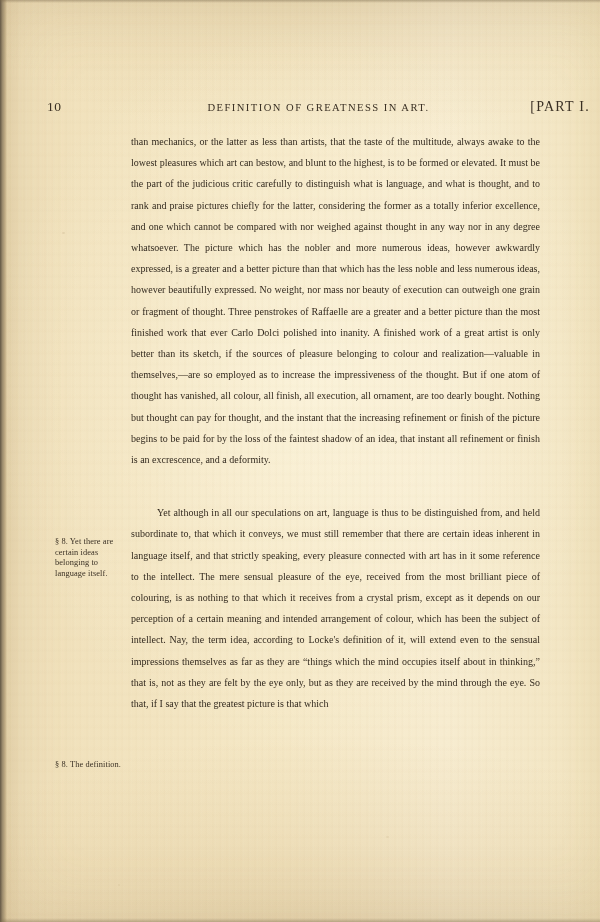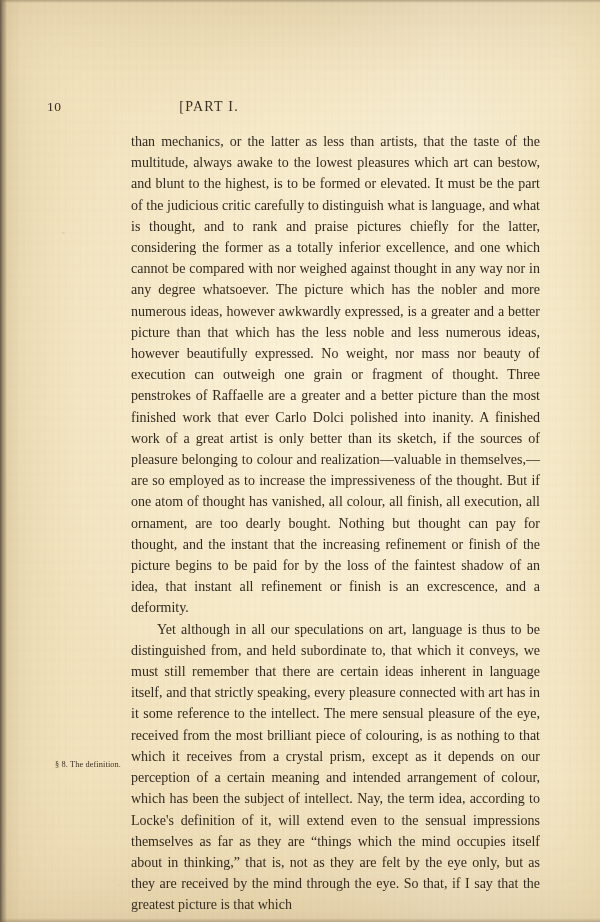--- a/index.html
+++ b/index.html
@@ -136,29 +136,29 @@
   }
 
   .body {
     position: absolute;
     top: 131px;
     left: 131px;
     width: 409px;
   }
   .body p {
     margin: 0;
-    font-size: 14px;
+    font-size: 10px;
     line-height: 21.2px;
     text-align: justify;
     text-align-last: left;
     color: #332a1f;
     -webkit-font-smoothing: antialiased;
   }
   .body p.cont { text-indent: 0; }
-  .body p.indent { text-indent: 26px; }
+  .body p.indent { text-indent: 26px; margin-top: 32px; }
 
   
   .sidenote {
     position: absolute;
     left: 55px;
     width: 76px;
     font-size: 8.35px;
     line-height: 10.6px;
     color: #3a3024;
     text-align: left;
@@ -198,27 +198,29 @@
   <div class="speck" style="left:62px;  top:232px; width:3px; height:2px; opacity:.5;"></div>
   <div class="speck" style="left:176px; top:282px; width:2px; height:2px; opacity:.45;"></div>
   <div class="speck" style="left:386px; top:836px; width:3px; height:2px; opacity:.35;"></div>
   <div class="speck" style="left:118px; top:884px; width:2px; height:2px; opacity:.3;"></div>
   <div class="speck" style="left:505px; top:160px; width:2px; height:2px; opacity:.3;"></div>
 
   <div class="content">
 
     <div class="running-head">
       <div class="folio">10</div>
+      <div class="head-title">DEFINITION OF GREATNESS IN ART.</div>
       <div class="head-part">[PART I.</div>
     </div>
 
     <div class="body">
       <p class="cont">than mechanics, or the latter as less than artists, that the taste of the multitude, always awake to the lowest pleasures which art can bestow, and blunt to the highest, is to be formed or elevated. It must be the part of the judicious critic carefully to distinguish what is language, and what is thought, and to rank and praise pictures chiefly for the latter, considering the former as a totally inferior excellence, and one which cannot be compared with nor weighed against thought in any way nor in any degree whatsoever. The picture which has the nobler and more numerous ideas, however awkwardly expressed, is a greater and a better picture than that which has the less noble and less numerous ideas, however beautifully expressed. No weight, nor mass nor beauty of execution can outweigh one grain or fragment of thought. Three penstrokes of Raffaelle are a greater and a better picture than the most finished work that ever Carlo Dolci polished into inanity. A finished work of a great artist is only better than its sketch, if the sources of pleasure belonging to colour and realization—valuable in themselves,—are so employed as to increase the impressiveness of the thought. But if one atom of thought has vanished, all colour, all finish, all execution, all ornament, are too dearly bought. Nothing but thought can pay for thought, and the instant that the increasing refinement or finish of the picture begins to be paid for by the loss of the faintest shadow of an idea, that instant all refinement or finish is an excrescence, and a deformity.</p>
       <p class="indent">Yet although in all our speculations on art, language is thus to be distinguished from, and held subordinate to, that which it conveys, we must still remember that there are certain ideas inherent in language itself, and that strictly speaking, every pleasure connected with art has in it some reference to the intellect. The mere sensual pleasure of the eye, received from the most brilliant piece of colouring, is as nothing to that which it receives from a crystal prism, except as it depends on our perception of a certain meaning and intended arrangement of colour, which has been the subject of intellect. Nay, the term idea, according to Locke's definition of it, will extend even to the sensual impressions themselves as far as they are “things which the mind occupies itself about in thinking,” that is, not as they are felt by the eye only, but as they are received by the mind through the eye. So that, if I say that the greatest picture is that which</p>
     </div>
 
+    <div class="sidenote" id="sidenote-8">§ 8. Yet there are certain ideas belonging to language itself.</div>
 
     <div class="sidenote" id="sidenote-9">§ 8. The definition.</div>
 
   </div>
 
   <div class="scan-vignette"></div>
 </div>
 
 </body></html>

